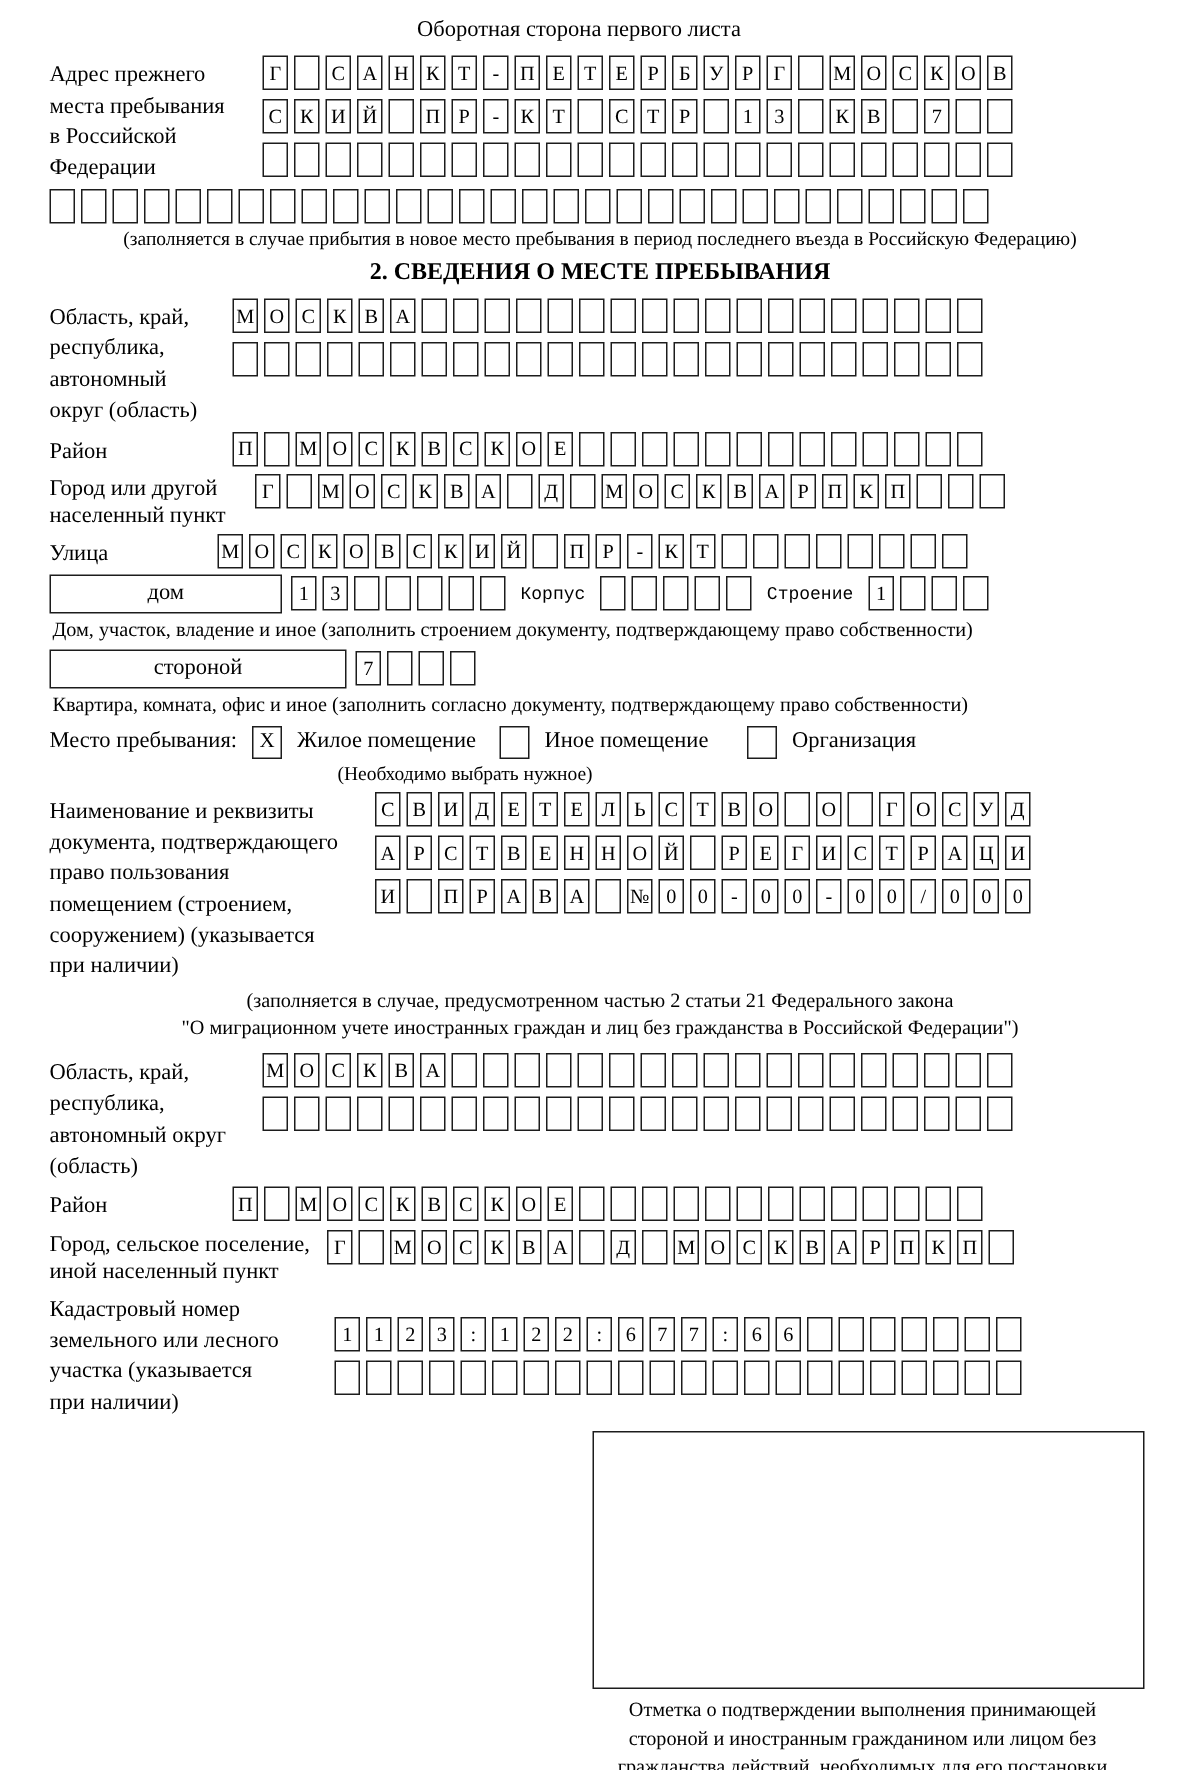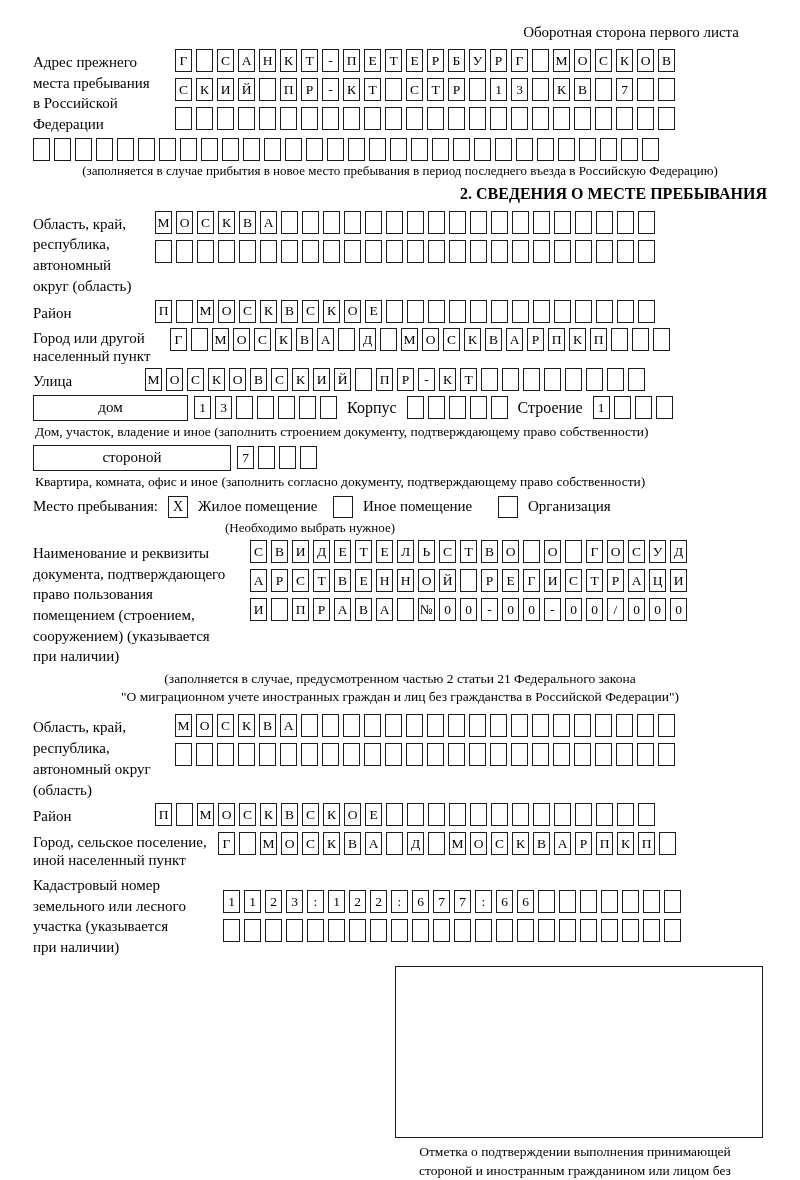--- a/index.html
+++ b/index.html
@@ -5,52 +5,52 @@
   * { margin:0; padding:0; box-sizing:border-box; }
   html,body { background:#ffffff; }
   body {
     width:800px; height:1180px;
     font-family:"Liberation Serif","DejaVu Serif",serif;
     color:#000;
     overflow:hidden;
   }
   .page { width:800px; height:1180px; padding:8px 33px 0 33px; position:relative; }
 
-  .back-title { text-align:right; font-size:15px; padding-right:28px; margin-top:16px; }
+  .back-title { text-align:center; font-size:15px; padding-right:28px; margin-top:4px; }
 
   .field { display:flex; margin-bottom:3px; }
   .flabel { font-size:15px; line-height:1.38; white-space:pre-line; padding-top:3px; flex-shrink:0; }
   .rows { display:flex; flex-direction:column; gap:6px; }
 
   .cellrow { display:flex; gap:4px; }
   .cell {
     width:17px; height:23px; flex-shrink:0;
     border:1.5px solid #1c1c1c;
     display:flex; align-items:center; justify-content:center;
     font-size:13.5px; line-height:1;
   }
 
   .note { font-size:13px; text-align:center; margin:2px 0 4px 0; }
   .note-left { font-size:13.5px; margin:1px 0 5px 2px; }
 
-  .sec-title { text-align:right; font-weight:bold; font-size:16px; margin:6px 0 8px 0; }
+  .sec-title { text-align:center; font-weight:bold; font-size:16px; margin:6px 0 8px 0; }
 
   .w142 { width:142px; } .w122 { width:122px; } .w137 { width:137px; }
   .w112 { width:112px; } .w217 { width:217px; } .w185 { width:185px; }
   .w190 { width:190px; }
 
   .inline-row { display:flex; align-items:center; gap:6px; margin-bottom:3px; }
   .widebox {
     border:1.5px solid #1c1c1c; height:26px;
     display:flex; align-items:center; justify-content:center;
     font-size:15px; flex-shrink:0;
   }
   .dom-box { width:155px; }
   .kv-box { width:198px; }
-  .mini-label { font-size:16px; padding:0 4px; white-space:nowrap; }
+  .mini-label { font-size:12px; padding:0 4px; white-space:nowrap;font-family:Liberation Mono, monospace; }
 
   .check-line { display:flex; align-items:center; gap:10px; margin:6px 0 1px 0; font-size:15px; }
   .checkbox {
     width:20px; height:22px; border:1.5px solid #1c1c1c; flex-shrink:0;
     display:flex; align-items:center; justify-content:center; font-size:14px;
   }
   .opt { display:flex; align-items:center; gap:10px; }
   .opt-label { min-width:125px; }
 
   .fact-note { font-size:13.5px; text-align:center; line-height:1.35; }

